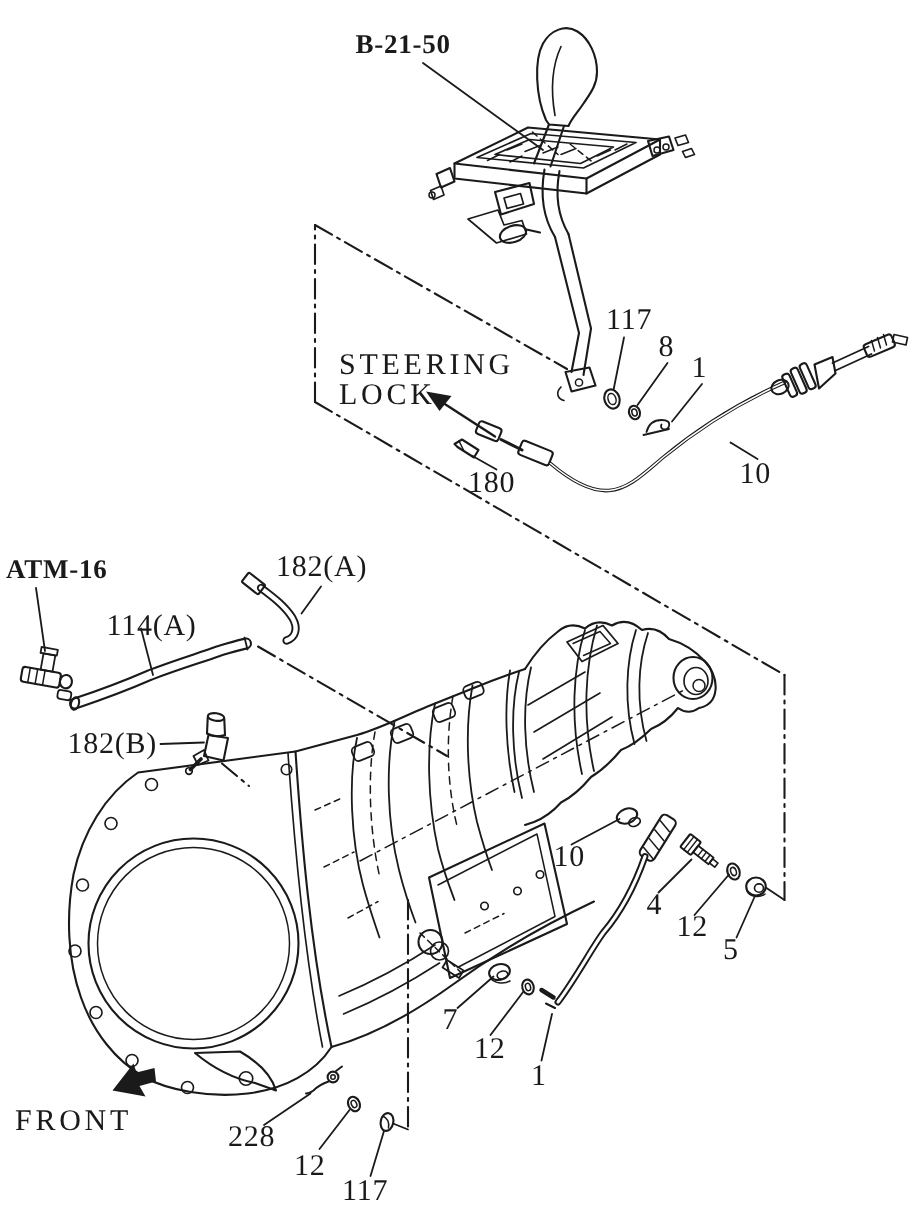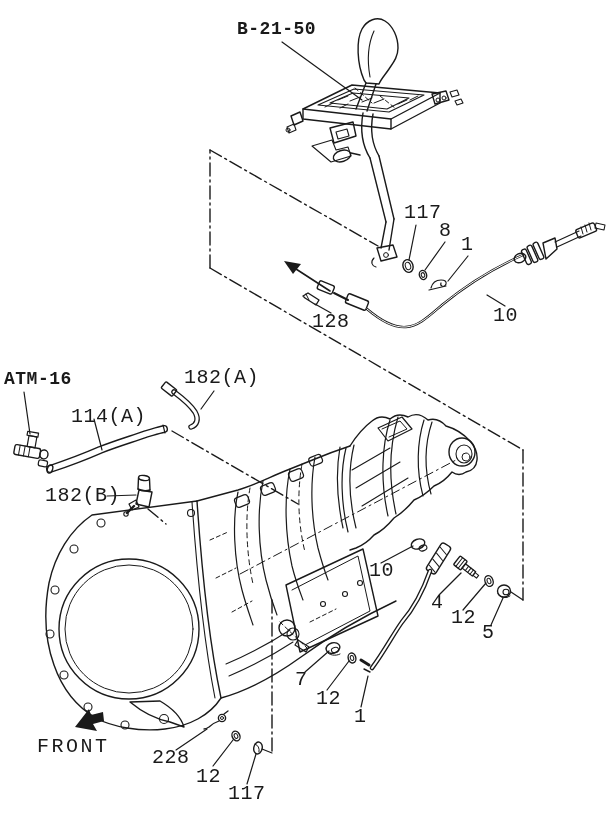--- a/index.html
+++ b/index.html
@@ -1,20 +1,20 @@
 <!DOCTYPE html>
 <html><head>
 <meta charset="utf-8">
 <style>
   html,body{margin:0;padding:0;background:#fff;}
   #page{position:relative;width:615px;height:816px;background:#fff;overflow:hidden;
         font-family:"Liberation Sans", sans-serif;color:#1a1a1a;}
   #art{position:absolute;left:0;top:0;}
   .lbl{position:absolute;white-space:pre-line;line-height:1.02;color:#1a1a1a;
-       font-family:Liberation Mono, monospace;}
+       font-family:Liberation Serif, serif;}
   .num{font-size:20px;letter-spacing:.5px;}
   .ref{font-size:18px;font-weight:bold;letter-spacing:.5px;}
   .cap{font-size:20px;letter-spacing:2.5px;}
 </style>
 </head>
 <body>
 
 <div id="page">
 
 <svg id="art" width="615" height="816" viewBox="0 0 615 816" fill="none" stroke="#1a1a1a" stroke-width="1.4" stroke-linecap="round" stroke-linejoin="round">
@@ -276,34 +276,36 @@
     <path d="M305,672 L329,651"></path>
     <path d="M327,690 L349,661"></path>
     <path d="M361,707 L368,676"></path>
     <path d="M176,750 L207,729"></path>
     <path d="M213,766 L233,740"></path>
     <path d="M247,784 L256,754 M262,749 L272,753"></path>
   </g>
 </svg>
 
 <div class="lbl ref" style="left:237px;top:20px">B-21-50</div>
+<div class="lbl cap" style="left:226px;top:233px">STEERING
+LOCK</div>
 <div class="lbl num" style="left:404px;top:203px">117</div>
 <div class="lbl num" style="left:439px;top:221px">8</div>
 <div class="lbl num" style="left:461px;top:235px">1</div>
 <div class="lbl num" style="left:493px;top:306px">10</div>
-<div class="lbl num" style="left:312px;top:312px">128</div>
+<div class="lbl num" style="left:312px;top:312px">180</div>
 <div class="lbl ref" style="left:4px;top:370px">ATM-16</div>
 <div class="lbl num" style="left:184px;top:368px">182(A)</div>
 <div class="lbl num" style="left:71px;top:407px">114(A)</div>
 <div class="lbl num" style="left:45px;top:486px">182(B)</div>
 <div class="lbl num" style="left:369px;top:561px">10</div>
 <div class="lbl num" style="left:431px;top:593px">4</div>
 <div class="lbl num" style="left:451px;top:608px">12</div>
 <div class="lbl num" style="left:482px;top:623px">5</div>
 <div class="lbl num" style="left:295px;top:670px">7</div>
 <div class="lbl num" style="left:316px;top:689px">12</div>
 <div class="lbl num" style="left:354px;top:707px">1</div>
 <div class="lbl num" style="left:152px;top:748px">228</div>
 <div class="lbl num" style="left:196px;top:767px">12</div>
 <div class="lbl num" style="left:228px;top:784px">117</div>
-<div class="lbl cap" style="left:37px;top:737px">FRONT</div>
+<div class="lbl cap" style="left:10px;top:737px">FRONT</div>
 
 </div>
 
 </body></html>

